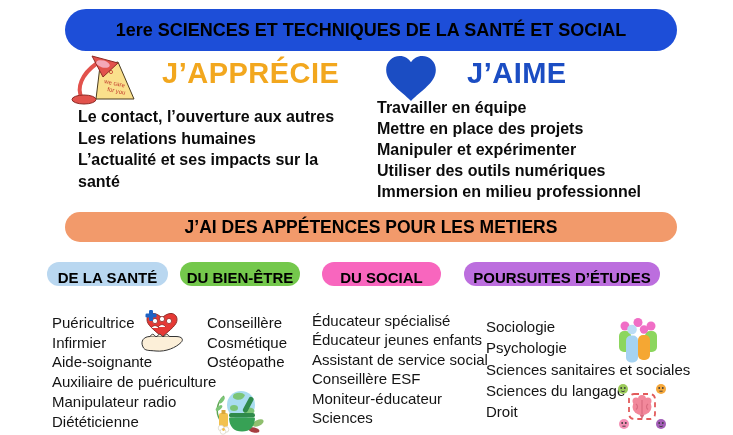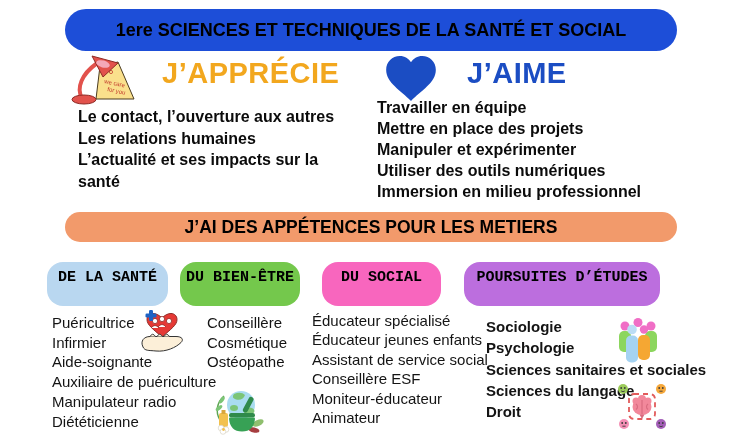--- a/index.html
+++ b/index.html
@@ -22,32 +22,32 @@
   .icon{position:absolute;}
   .lamp-icon{left:70px;top:54px;}
   .heart-icon{left:386px;top:56px;}
   .heading{position:absolute;font-weight:bold;font-size:29px;letter-spacing:.5px;white-space:nowrap;}
   .h-appreciate{left:162px;top:57px;color:#F2A71E;}
   .h-like{left:467px;top:57px;color:#1B4DC3;}
   .toplist{position:absolute;font-weight:bold;font-size:16px;line-height:21.5px;color:#0b0b0b;}
   .list-appreciate{left:78px;top:106px;width:272px;}
   .list-like{left:377px;top:97px;width:320px;line-height:21px;}
   .pill{
-    position:absolute;top:262px;height:44px;line-height:32px;border-radius:16px;
-    text-align:center;font-weight:bold;font-size:15px;color:#000;white-space:nowrap;font-family:Liberation Mono, monospace;
+    position:absolute;top:262px;height:24px;line-height:32px;border-radius:16px;
+    text-align:center;font-weight:bold;font-size:15px;color:#000;white-space:nowrap;
   }
   .pill-sante{left:47px;width:121px;background:#B9D7F0;}
   .pill-bienetre{left:180px;width:120px;background:#74C84C;text-align:center;}
   .pill-social{left:322px;width:119px;background:#F866BE;}
   .pill-etudes{left:464px;width:196px;background:#BC6EDE;}
   .botlist{position:absolute;font-size:15px;line-height:19.7px;color:#141414;white-space:nowrap;}
   .list-sante{left:52px;top:313px;}
   .list-bienetre{left:207px;top:313px;}
   .list-social{left:312px;top:311px;line-height:19.4px;}
-  .list-etudes{left:486px;top:316px;line-height:21.3px;font-size:15px;font-weight:bold;}
+  .list-etudes{left:486px;top:316px;line-height:21.3px;font-size:15px;}
   .care-icon{left:136px;top:310px;}
   .wellness-icon{left:210px;top:386px;}
   .people-icon{left:617px;top:317px;}
   .brain-icon{left:616px;top:381px;}
 </style>
 </head>
 <body>
 
 <div class="canvas">
 
@@ -142,21 +142,21 @@
       <circle cx="13.5" cy="43.5" r="1.4" fill="#F2C14E"></circle>
     </svg>
   </span>
 
   <div class="botlist list-social">
     <div>Éducateur spécialisé</div>
     <div>Éducateur jeunes enfants</div>
     <div>Assistant de service social</div>
     <div>Conseillère ESF</div>
     <div>Moniteur-éducateur</div>
-    <div>Animateur</div>
+    <div>Sciences</div>
   </div>
 
   <div class="botlist list-etudes">
     <div>Sociologie</div>
     <div>Psychologie</div>
     <div>Sciences sanitaires et sociales</div>
     <div>Sciences du langage</div>
     <div>Droit</div>
   </div>
   <span class="icon people-icon">

